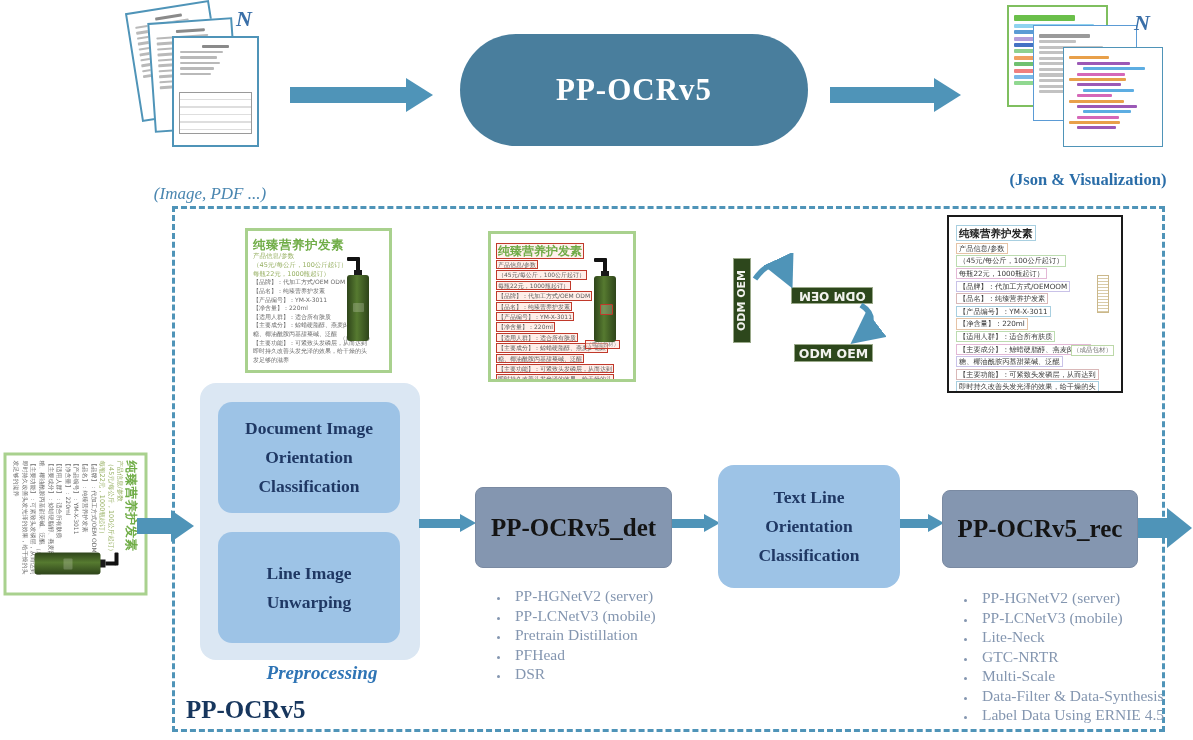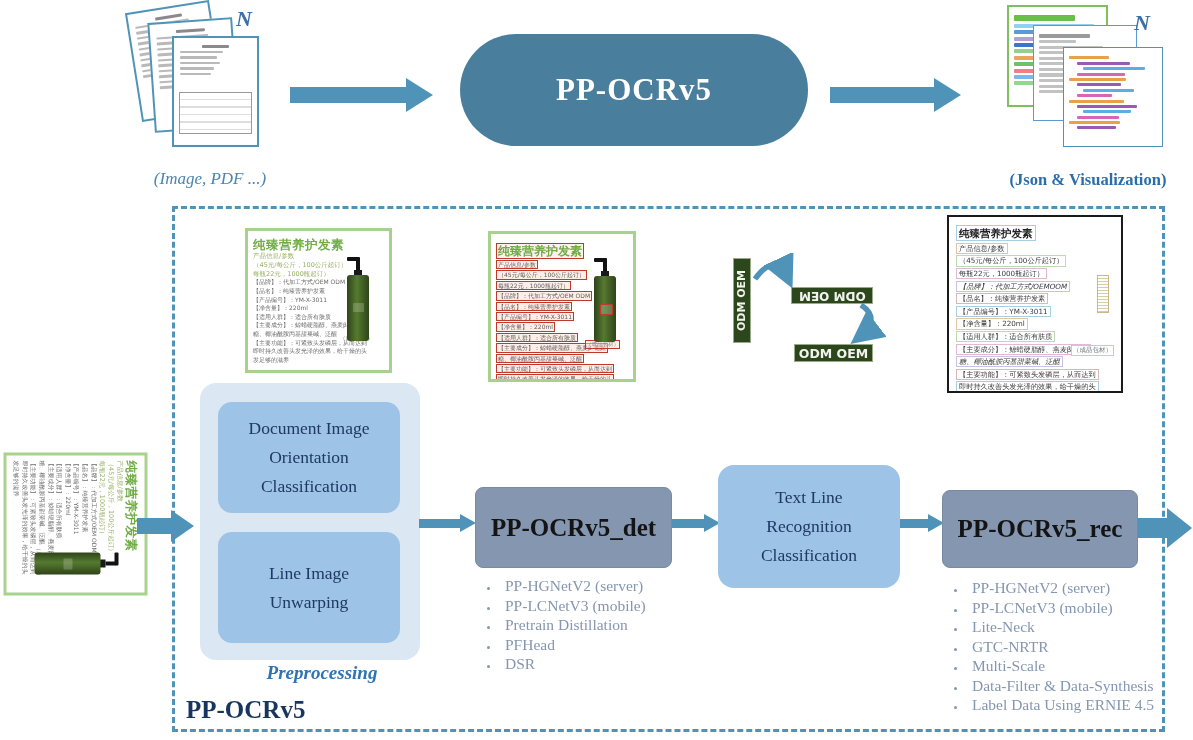--- a/index.html
+++ b/index.html
@@ -94,41 +94,41 @@
 
   
   .vizcard{position:absolute;background:#fff;border:2px solid #1a1a1a;box-sizing:border-box;
            padding:7px 7px;overflow:hidden;font-family:"DejaVu Sans",sans-serif;}
   .vizcard .vline{display:block;width:max-content;max-width:96%;font-size:7.2px;color:#3a3a3a;
            line-height:9.2px;border:1px solid #bcd8ee;padding:0 2px;margin:1.4px 0;white-space:nowrap;}
   .vizcard .vline:nth-child(6n+1){border-color:#a8cfe0;}
   .vizcard .vline:nth-child(6n+2){border-color:#e5c3a6;}
   .vizcard .vline:nth-child(6n+3){border-color:#bcdcb0;}
   .vizcard .vline:nth-child(6n+4){border-color:#e3b8d6;}
-  .vizcard .vline:nth-child(6n+5){border-color:#c9c2e8;font-style:italic;}
+  .vizcard .vline:nth-child(6n+5){border-color:#c9c2e8;}
   .vizcard .vline:nth-child(6n+6){border-color:#d9b8b8;}
   .vizcard .vline:first-child{font-size:10.5px;font-weight:bold;line-height:14px;color:#222;}
   .vizcard .vbar{position:absolute;right:12px;top:58px;width:10px;height:36px;border:1px solid #cbb88a;
            background:repeating-linear-gradient(180deg,#fff 0 2px,#d8cba8 2px 3px);}
   .vizcard .vpkg{position:absolute;right:7px;top:128px;font-size:6.5px;color:#777;
            border:1px solid #bcd8a8;padding:0 1px;background:#fff;}
 
   
   .panel{position:absolute;background:#dbe7f3;border-radius:16px;}
   .bluebox{position:absolute;background:#9dc3e6;border-radius:14px;display:flex;align-items:center;
         justify-content:center;text-align:center;box-sizing:border-box;padding:0 16px;
-        font-family:"Liberation Serif",serif;font-weight:normal;font-size:17.5px;line-height:29px;color:#1f3864;}
+        font-family:"Liberation Serif",serif;font-weight:bold;font-size:17.5px;line-height:29px;color:#1f3864;}
   .caption{position:absolute;font-family:"Liberation Serif",serif;font-style:italic;font-weight:bold;
         font-size:19px;color:#2e74b5;text-align:center;}
 
   
   .graybox{position:absolute;background:#8496b0;border:1px solid #7a8aa2;border-radius:8px;
         display:flex;align-items:center;justify-content:center;box-sizing:border-box;
         font-family:"Liberation Serif",serif;font-weight:bold;font-size:25px;color:#141414;}
-  .feat{position:absolute;list-style:disc;margin:0;padding-left:22px;
+  .feat{position:absolute;list-style:disc;margin:10px;padding-left:22px;
         font-family:"Liberation Serif",serif;font-size:15.5px;color:#8496b0;}
   .feat li{line-height:19.5px;padding-left:5px;}
   .feat li::marker{color:#8496b0;font-size:11px;}
 </style>
 </head>
 <body>
 
 <div id="stage">
 
   <div>
@@ -163,21 +163,21 @@
         <i style="width: 60%;"></i>
         <i style="width: 52%;"></i>
         <i style="width: 56%;"></i>
         <i style="width: 48%;"></i>
         <i style="width: 44%;"></i>
       </div>
     <div class="abs" style="left:179px;top:92px;width:73px;height:42px;border:1px solid #9a9a9a;box-sizing:border-box;
                 background:repeating-linear-gradient(180deg,#ffffff 0 6px,#dedede 6px 7.5px);"></div>
   </div>
   <div class="nlab" style="left:236px;top:6px;">N</div>
-  <div class="sub" style="left:120px;top:169px;width:180px;">(Image, PDF ...)</div>
+  <div class="sub" style="left:120px;top:184px;width:180px;">(Image, PDF ...)</div>
 
   <div class="arr" style="left:290px;top:78px;width:145px;height:34px;">
     <div class="sh" style="left:0;top:9px;width:116px;height:16px;"></div>
     <div class="hd" style="left:116px;top:0;border-top:17px solid transparent;border-bottom:17px solid transparent;border-left:27px solid #4f94b8;"></div>
   </div>
 
   <div class="pill" style="left:460px;top:34px;width:348px;height:112px;line-height:112px;">PP-OCRv5</div>
 
   <div class="arr" style="left:830px;top:78px;width:132px;height:34px;">
     <div class="sh" style="left:0;top:9px;width:104px;height:16px;"></div>
@@ -324,21 +324,21 @@
       <li>Pretrain Distillation</li>
       <li>PFHead</li>
       <li>DSR</li>
     </ul>
 
   <div class="arr" style="left:672px;top:514px;width:48px;height:19px;">
     <div class="sh" style="left:0;top:5px;width:32px;height:9px;"></div>
     <div class="hd" style="left:32px;top:0;border-top:9.5px solid transparent;border-bottom:9.5px solid transparent;border-left:16px solid #4f94b8;"></div>
   </div>
 
-  <div class="bluebox" style="left:718px;top:465px;width:182px;height:123px;border-radius:16px;">Text Line Recognition Classification</div>
+  <div class="bluebox" style="left:718px;top:465px;width:182px;height:123px;border-radius:16px;">Text Line Orientation Classification</div>
 
   <div class="arr" style="left:900px;top:514px;width:44px;height:19px;">
     <div class="sh" style="left:0;top:5px;width:28px;height:9px;"></div>
     <div class="hd" style="left:28px;top:0;border-top:9.5px solid transparent;border-bottom:9.5px solid transparent;border-left:16px solid #4f94b8;"></div>
   </div>
 
   <div class="graybox" style="left:942px;top:490px;width:196px;height:78px;">PP-OCRv5_rec</div>
   <ul class="feat" style="left:945px;top:578px;width:218px;">
       <li>PP-HGNetV2 (server)</li>
       <li>PP-LCNetV3 (mobile)</li>

